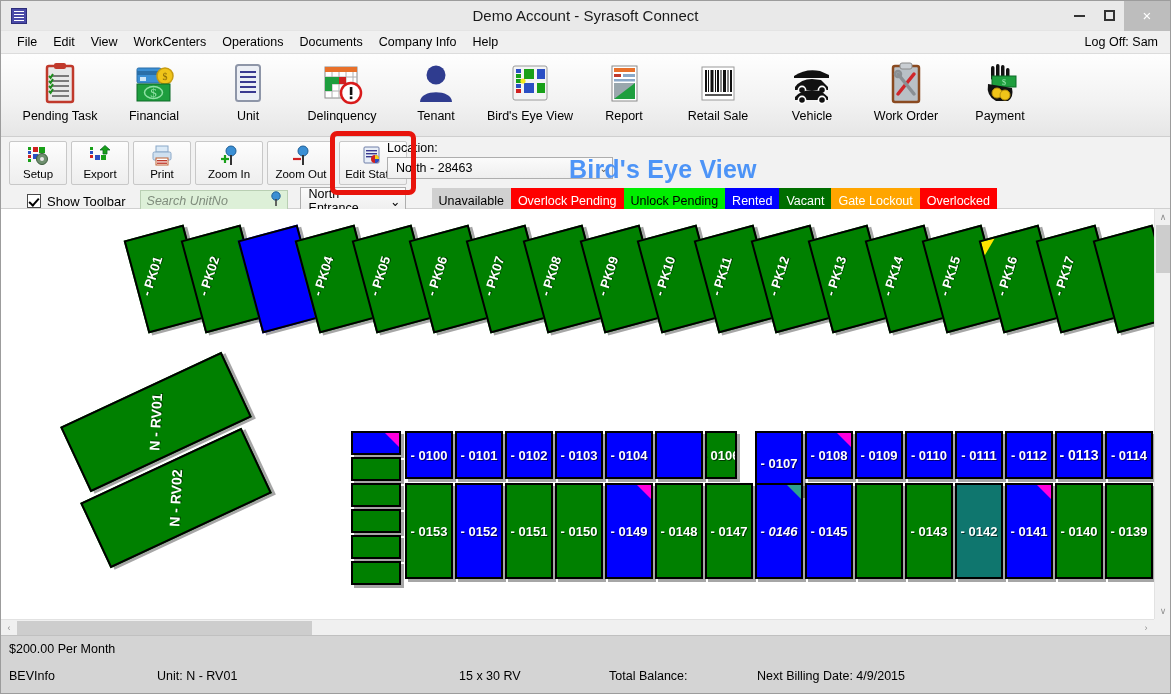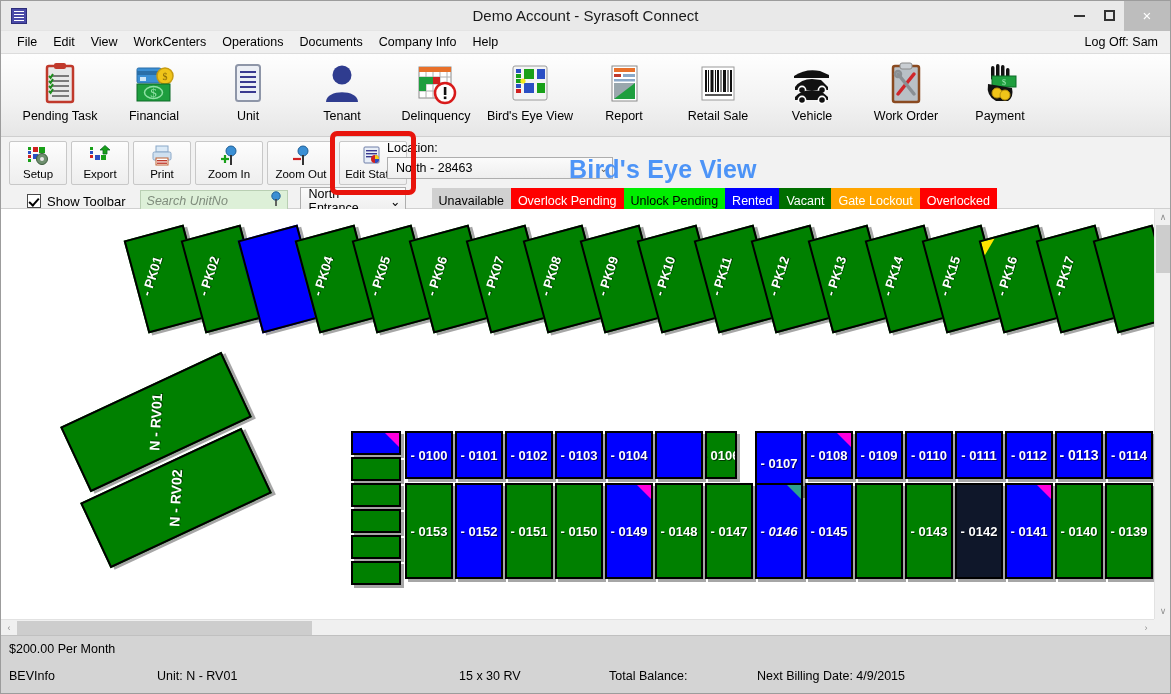--- a/index.html
+++ b/index.html
@@ -317,44 +317,44 @@
               <rect x="14" y="29" width="16" height="2"></rect>
             </g>
         </svg>
       </div>
       <div class="rib-lbl">Unit</div>
     </div>
 
     <div class="rib-btn">
       <div class="rib-ico">
         <svg width="44" height="44" viewBox="0 0 44 44">
-          <circle cx="22" cy="13" r="9.5" fill="#2f3c8f"></circle>
-          <path d="M6 40 C6 27 38 27 38 40 Z" fill="#2f3c8f"></path>
-        </svg>
-      </div>
-      <div class="rib-lbl">Tenant</div>
-    </div>
-
-    <div class="rib-btn">
-      <div class="rib-ico">
-        <svg width="44" height="44" viewBox="0 0 44 44">
           <rect x="5" y="5" width="32" height="31" fill="#ffffff" stroke="#8a8a8a"></rect>
           <rect x="5" y="5" width="32" height="5" fill="#e8702a"></rect>
           <g stroke="#b0b0b0" fill="none">
             <path d="M5 15h32M5 22h32M5 29h32M12 10v26M19 10v26M26 10v26M33 10v26"></path>
           </g>
           <rect x="5" y="15" width="21" height="7" fill="#1e9e3e"></rect>
           <rect x="5" y="22" width="7" height="7" fill="#1e9e3e"></rect>
           <rect x="19" y="15" width="7" height="7" fill="#cf2020"></rect>
           <circle cx="31" cy="31" r="10" fill="#ffffff" stroke="#d81a1a" stroke-width="2.5"></circle>
           <rect x="29.8" y="25" width="2.6" height="8" fill="#111"></rect>
             <rect x="29.8" y="34.5" width="2.6" height="2.6" fill="#111"></rect>
         </svg>
       </div>
       <div class="rib-lbl">Delinquency</div>
+    </div>
+
+    <div class="rib-btn">
+      <div class="rib-ico">
+        <svg width="44" height="44" viewBox="0 0 44 44">
+          <circle cx="22" cy="13" r="9.5" fill="#2f3c8f"></circle>
+          <path d="M6 40 C6 27 38 27 38 40 Z" fill="#2f3c8f"></path>
+        </svg>
+      </div>
+      <div class="rib-lbl">Tenant</div>
     </div>
 
     <div class="rib-btn">
       <div class="rib-ico">
         <svg width="44" height="44" viewBox="0 0 44 44">
           <rect x="5" y="4" width="34" height="34" rx="2" fill="#f4f4f4" stroke="#9a9a9a"></rect>
           <rect x="8" y="7" width="5" height="4" fill="#2b4fc4"></rect>
           <rect x="8" y="12" width="5" height="4" fill="#18a018"></rect>
           <rect x="8" y="17" width="5" height="4" fill="#18a018"></rect>
           <rect x="8" y="22" width="5" height="4" fill="#2b4fc4"></rect>
@@ -752,21 +752,21 @@
         </div>
         <div class="unit" style="left: 804px; top: 274px; width: 48px; height: 96px; background: rgb(0, 0, 255);">
           <span class="ulbl" style="font-size: 13px;">- 0145</span>
         </div>
         <div class="unit" style="left: 854px; top: 274px; width: 48px; height: 96px; background: rgb(0, 128, 0);">
           <span class="ulbl" style="font-size: 13px;"></span>
         </div>
         <div class="unit" style="left: 904px; top: 274px; width: 48px; height: 96px; background: rgb(0, 128, 0);">
           <span class="ulbl" style="font-size: 13px;">- 0143</span>
         </div>
-        <div class="unit" style="left: 954px; top: 274px; width: 48px; height: 96px; background: #0f172a;">
+        <div class="unit" style="left: 954px; top: 274px; width: 48px; height: 96px; background: #0f766e;">
           <span class="ulbl" style="font-size: 13px;">- 0142</span>
         </div>
         <div class="unit" style="left: 1004px; top: 274px; width: 48px; height: 96px; background: rgb(0, 0, 255);">
           <span class="ulbl" style="font-size: 13px;">- 0141</span>
           <div class="corner-tri" style="border-right-color: rgb(255, 0, 221);"></div>
         </div>
         <div class="unit" style="left: 1054px; top: 274px; width: 48px; height: 96px; background: rgb(0, 128, 0);">
           <span class="ulbl" style="font-size: 13px;">- 0140</span>
         </div>
         <div class="unit" style="left: 1104px; top: 274px; width: 48px; height: 96px; background: rgb(0, 128, 0);">

